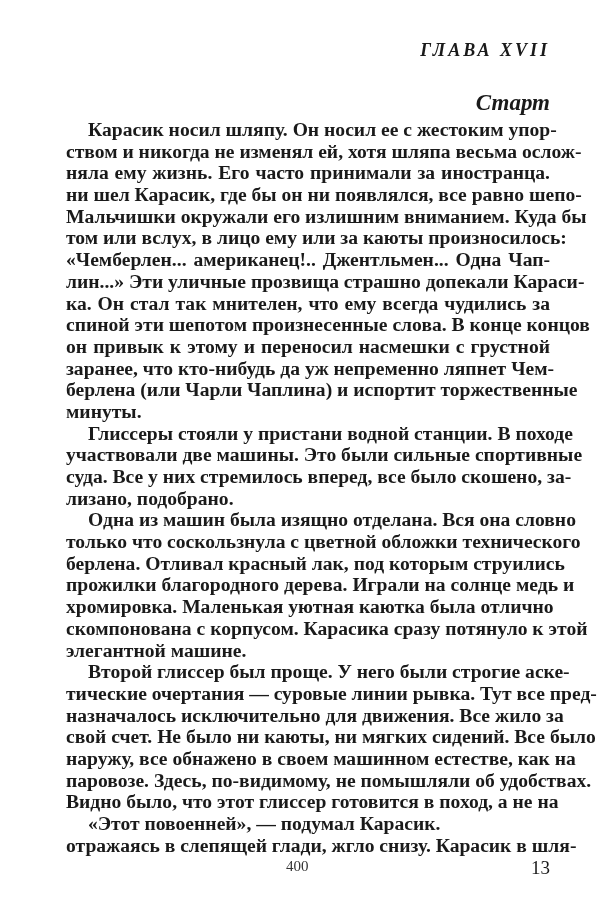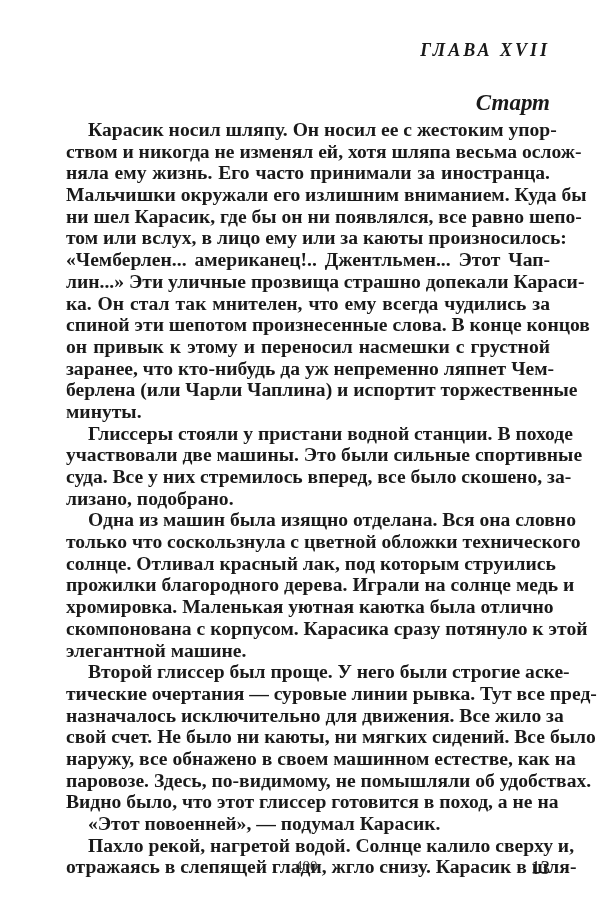--- a/index.html
+++ b/index.html
@@ -58,21 +58,21 @@
       font-weight: bold;
     }
     .line.indent {
       padding-left: 22px;
     }
     .line.last {
       text-align-last: left;
     }
     .folio {
       position: absolute;
-      left: 295px;
+      left: 286px;
       top: 858px;
       font-size: 15px;
       color: #333;
     }
     .page-number {
       position: absolute;
       right: 50px;
       top: 857px;
       font-size: 19px;
     }
@@ -82,60 +82,59 @@
 
 <div class="page">
   <div class="chapter-label">ГЛАВА XVII</div>
   <div class="chapter-title">Старт</div>
 
   <div class="body-text" id="body-text">
       <div>
         <span class="line indent">Карасик носил шляпу. Он носил ее с жестоким упор-</span>
         <span class="line">ством и никогда не изменял ей, хотя шляпа весьма ослож-</span>
         <span class="line">няла ему жизнь. Его часто принимали за иностранца.</span>
+        <span class="line">ни шел Карасик, где бы он ни появлялся, все равно шепо-</span>
         <span class="line">Мальчишки окружали его излишним вниманием. Куда бы</span>
-        <span class="line">ни шел Карасик, где бы он ни появлялся, все равно шепо-</span>
         <span class="line">том или вслух, в лицо ему или за каюты произносилось:</span>
-        <span class="line">«Чемберлен... американец!.. Джентльмен... Этот Чап-</span>
+        <span class="line">«Чемберлен... американец!.. Джентльмен... Одна Чап-</span>
         <span class="line">лин...» Эти уличные прозвища страшно допекали Караси-</span>
         <span class="line">ка. Он стал так мнителен, что ему всегда чудились за</span>
         <span class="line">спиной эти шепотом произнесенные слова. В конце концов</span>
         <span class="line">он привык к этому и переносил насмешки с грустной</span>
         <span class="line">заранее, что кто-нибудь да уж непременно ляпнет Чем-</span>
         <span class="line">берлена (или Чарли Чаплина) и испортит торжественные</span>
         <span class="line last">минуты.</span>
       </div>
       <div>
         <span class="line indent">Глиссеры стояли у пристани водной станции. В походе</span>
         <span class="line">участвовали две машины. Это были сильные спортивные</span>
         <span class="line">суда. Все у них стремилось вперед, все было скошено, за-</span>
         <span class="line last">лизано, подобрано.</span>
       </div>
       <div>
         <span class="line indent">Одна из машин была изящно отделана. Вся она словно</span>
         <span class="line">только что соскользнула с цветной обложки технического</span>
-        <span class="line">солнце. Отливал красный лак, под которым струились</span>
+        <span class="line">берлена. Отливал красный лак, под которым струились</span>
         <span class="line">прожилки благородного дерева. Играли на солнце медь и</span>
         <span class="line">хромировка. Маленькая уютная каютка была отлично</span>
         <span class="line">скомпонована с корпусом. Карасика сразу потянуло к этой</span>
         <span class="line last">элегантной машине.</span>
       </div>
       <div>
         <span class="line indent">Второй глиссер был проще. У него были строгие аске-</span>
         <span class="line">тические очертания — суровые линии рывка. Тут все пред-</span>
         <span class="line">назначалось исключительно для движения. Все жило за</span>
         <span class="line">свой счет. Не было ни каюты, ни мягких сидений. Все было</span>
         <span class="line">наружу, все обнажено в своем машинном естестве, как на</span>
         <span class="line">паровозе. Здесь, по-видимому, не помышляли об удобствах.</span>
         <span class="line">Видно было, что этот глиссер готовится в поход, а не на</span>
       </div>
       <div>
         <span class="line indent last">«Этот повоенней», — подумал Карасик.</span>
       </div>
       <div>
-        <span class="line indent">Пахло рекой, нагретой водой. Солнце калило сверху и,</span>
         <span class="line">отражаясь в слепящей глади, жгло снизу. Карасик в шля-</span>
       </div>
     </div>
 
   <div class="folio">400</div>
   <div class="page-number">13</div>
 </div>
 
 </body></html>

